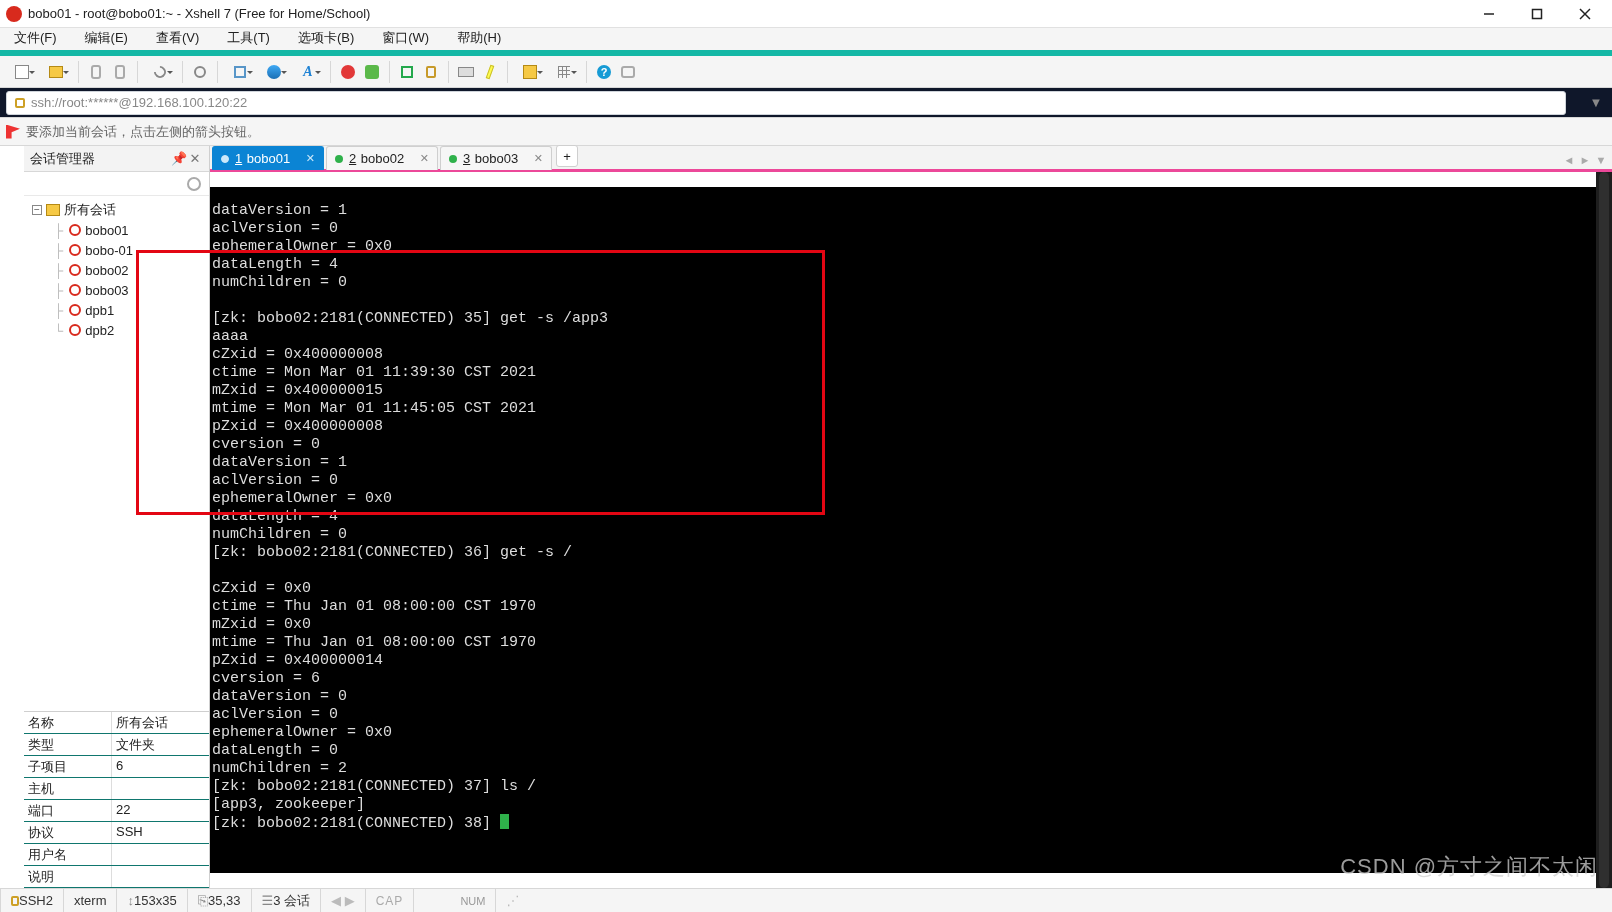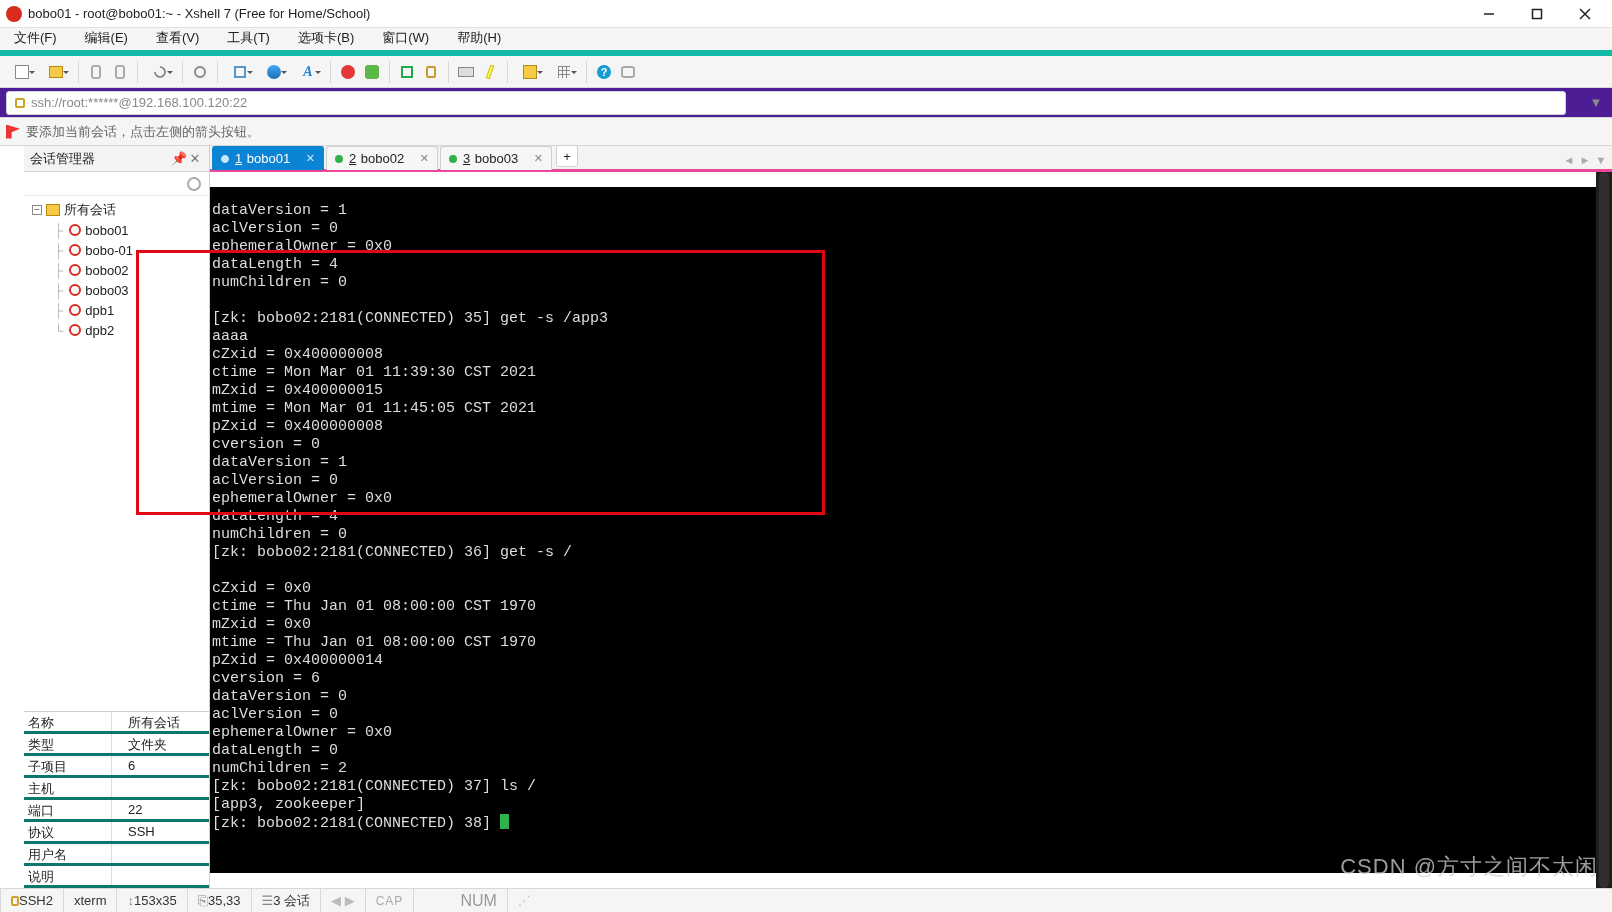--- a/index.html
+++ b/index.html
@@ -67,21 +67,21 @@
   .ic-high   { width:4px; height:14px; background:#fffc4e; border:1px solid #c7bd2f; transform:rotate(20deg);}
   .ic-tiles  { width:12px; height:12px; background:#f6c945; outline:1px solid #b58a15;}
   .ic-grid   { width:12px; height:12px;
                background:linear-gradient(#888 1px,transparent 1px) 0 0/100% 4px,
                           linear-gradient(90deg,#888 1px,transparent 1px) 0 0/4px 100%;}
   .ic-help   { width:14px; height:14px; border-radius:50%; background:#169bd5; color:#fff; font-weight:bold; text-align:center; line-height:14px; font-size:11px; }
   .ic-chat   { width:14px; height:12px; border:2px solid #aaa; border-radius:3px; }
 
   
   .addrBar {
-    height:30px; background:#4c1d95; border-bottom:1px solid #d7d7d7;
+    height:30px; background:#0f172a; border-bottom:1px solid #d7d7d7;
     display:flex; align-items:center; padding:0 6px; gap:20px;
   }
   .addrField {
     flex:1; height:24px; border:1px solid #cfd4da; border-radius:3px; background:#fff;
     display:flex; align-items:center; gap:6px; padding:0 8px; color:#888;
   }
   .addrExpand { width:20px; color:#888; text-align:center; }
   .ic-lockSmall { width:10px; height:10px; border:2px solid #cda026; border-radius:2px;}
 
   
@@ -117,21 +117,21 @@
   .treeRow.child { padding-left:30px; }
   .expander { width:10px; height:10px; border:1px solid #888; text-align:center; line-height:8px; font-size:10px; color:#555; cursor:default;}
   .folderIco{ width:14px; height:12px; background:#f6c945; border:1px solid #b58a15;}
   .sessIco  { width:12px; height:12px; border-radius:50%; background:#fff; border:2px solid #d82a1d;}
   .treeLine { color:#bbb; padding-right:2px;}
 
   .propsWrap { border-top:1px solid #cfcfcf; }
   .props {
     height:176px; overflow-y:scroll; font-size:13px;
   }
-  .propRow { display:flex; height:22px; border-bottom:3px solid #0f766e;gap:12px; }
+  .propRow { display:flex; height:22px; border-bottom:1px solid #0f766e; }
   .propK { width:88px; padding:2px 4px; border-right:1px solid #ddd; }
   .propV { flex:1; padding:2px 4px; }
 
   
   .right { flex:1; display:flex; flex-direction:column; position:relative; min-width:0; }
 
   .tabStrip{
     height:26px; background:#f3f3f3; border-bottom:3px solid #ec4899;
     display:flex; align-items:flex-end; gap:2px; padding-left:2px; position:relative;
   }
@@ -186,21 +186,21 @@
   }
 
   
   .statusBar{
     height:24px; background:#f5f5f5; border-top:1px solid #d7d7d7;
     display:flex; align-items:center; font-size:13px;
   }
   .statusBar .sLeft{ flex:1; padding:0 6px; }
   .statusCell{ border-left:1px solid #d7d7d7; height:100%; display:flex; align-items:center; padding:0 10px; color:#333;}
   .miniLock{ width:8px; height:10px; border:2px solid #cda026; border-radius:2px;}
-  .numBadge{ font-size:16px; color:#999;padding-left:36px;}
+  .numBadge{ font-size:11px; color:#999;padding-left:36px;}
   .cap { font-size:12px; color:#aaa; letter-spacing:1px;}
 </style>
 </head>
 <body>
 
 <div class="titleBar">
   <span class="appIcon"></span>
   <span class="title">bobo01 - root@bobo01:~ - Xshell 7 (Free for Home/School)</span>
   <div class="winBtn">
       <svg viewBox="0 0 12 12">

